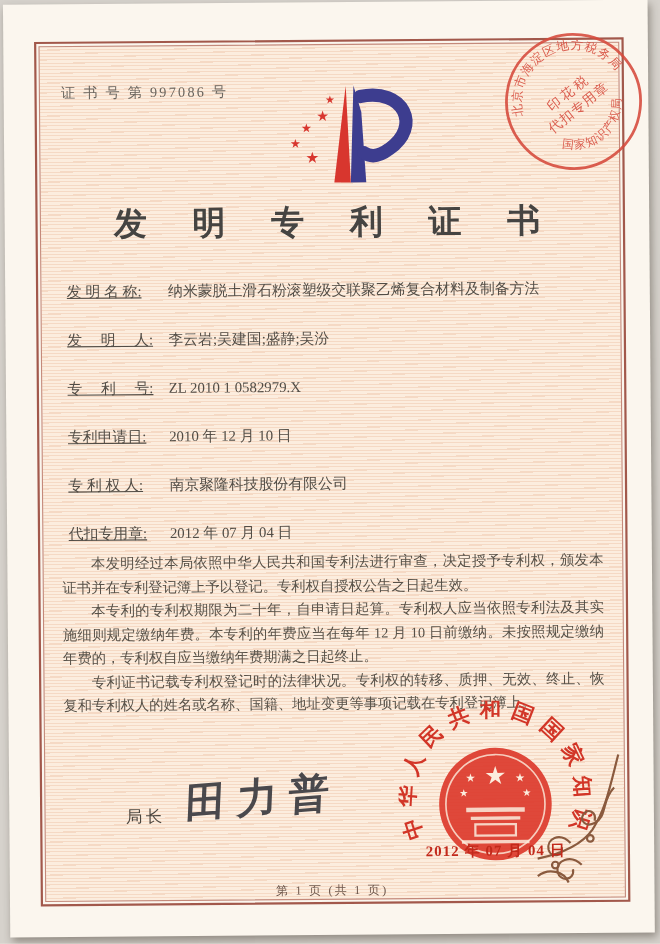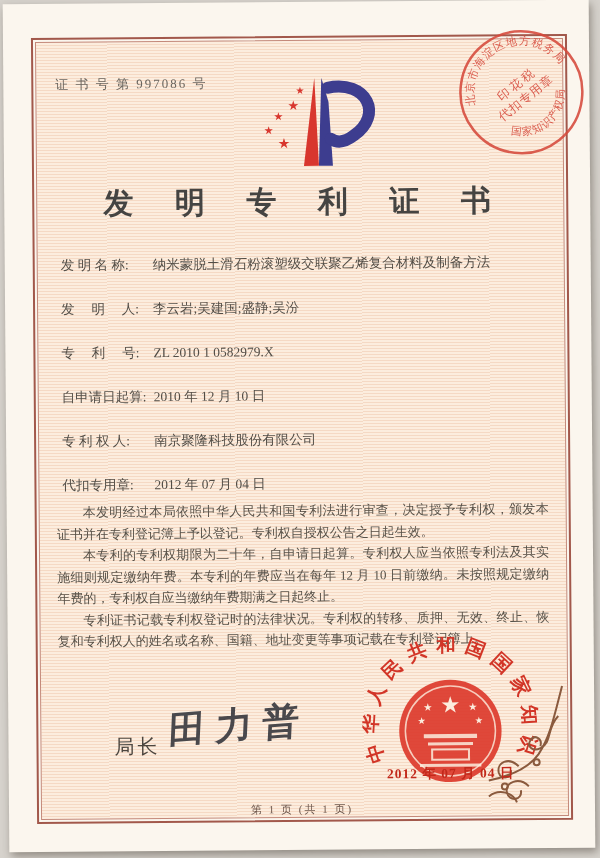--- a/index.html
+++ b/index.html
@@ -34,32 +34,32 @@
     font-size:30px;color:#454442;letter-spacing:17px;
     font-family:"Liberation Serif","DejaVu Serif",serif;font-weight:600;
     text-indent:17px;
   }
   .fields{position:absolute;left:56px;top:252px;width:478px;}
   .field-row{
     display:flex;align-items:flex-start;margin-bottom:24px;
     font-size:13.5px;line-height:20px;color:#524d46;
     font-family:"Liberation Serif","DejaVu Serif",serif;
   }
-  .field-label{flex:0 0 92px;white-space:nowrap;}
+  .field-label{flex:0 0 92px;white-space:nowrap;text-decoration:underline;}
   .field-value{flex:1;white-space:nowrap;}
   .paragraphs{
     position:absolute;left:50px;top:498px;width:492px;
     font-size:13px;line-height:21.5px;color:#575148;
     font-family:"Liberation Serif","DejaVu Serif",serif;
     text-align:justify;
   }
   .paragraphs p{margin:0;text-indent:2em;}
   .sig-title{
     position:absolute;left:106px;top:730px;
-    font-size:20px;color:#4c463f;letter-spacing:3px;
+    font-size:15px;color:#4c463f;letter-spacing:3px;
     font-family:"Liberation Serif","DejaVu Serif",serif;
     text-align:center;
   }
   .sig-name{
     position:absolute;left:160px;top:698px;
     font-size:37px;color:#32333a;letter-spacing:10px;
     font-family:"DejaVu Serif","Liberation Serif",serif;
     transform:rotate(-4deg) skewX(-7deg);font-weight:bold;opacity:.88;
   }
   .seal{position:absolute;left:354px;top:636px;width:176px;height:176px;}
@@ -131,21 +131,21 @@
     </div>
     <div class="field-row">
       <span class="field-label">发　 明　 人:</span>
       <span class="field-value">李云岩;吴建国;盛静;吴汾</span>
     </div>
     <div class="field-row">
       <span class="field-label">专　 利　 号:</span>
       <span class="field-value">ZL 2010 1 0582979.X</span>
     </div>
     <div class="field-row">
-      <span class="field-label">自申请日起算:</span>
+      <span class="field-label">专利申请日:</span>
       <span class="field-value">2010 年 12 月 10 日</span>
     </div>
     <div class="field-row">
       <span class="field-label">专 利 权 人:</span>
       <span class="field-value">南京聚隆科技股份有限公司</span>
     </div>
     <div class="field-row">
       <span class="field-label">代扣专用章:</span>
       <span class="field-value">2012 年 07 月 04 日</span>
     </div>

